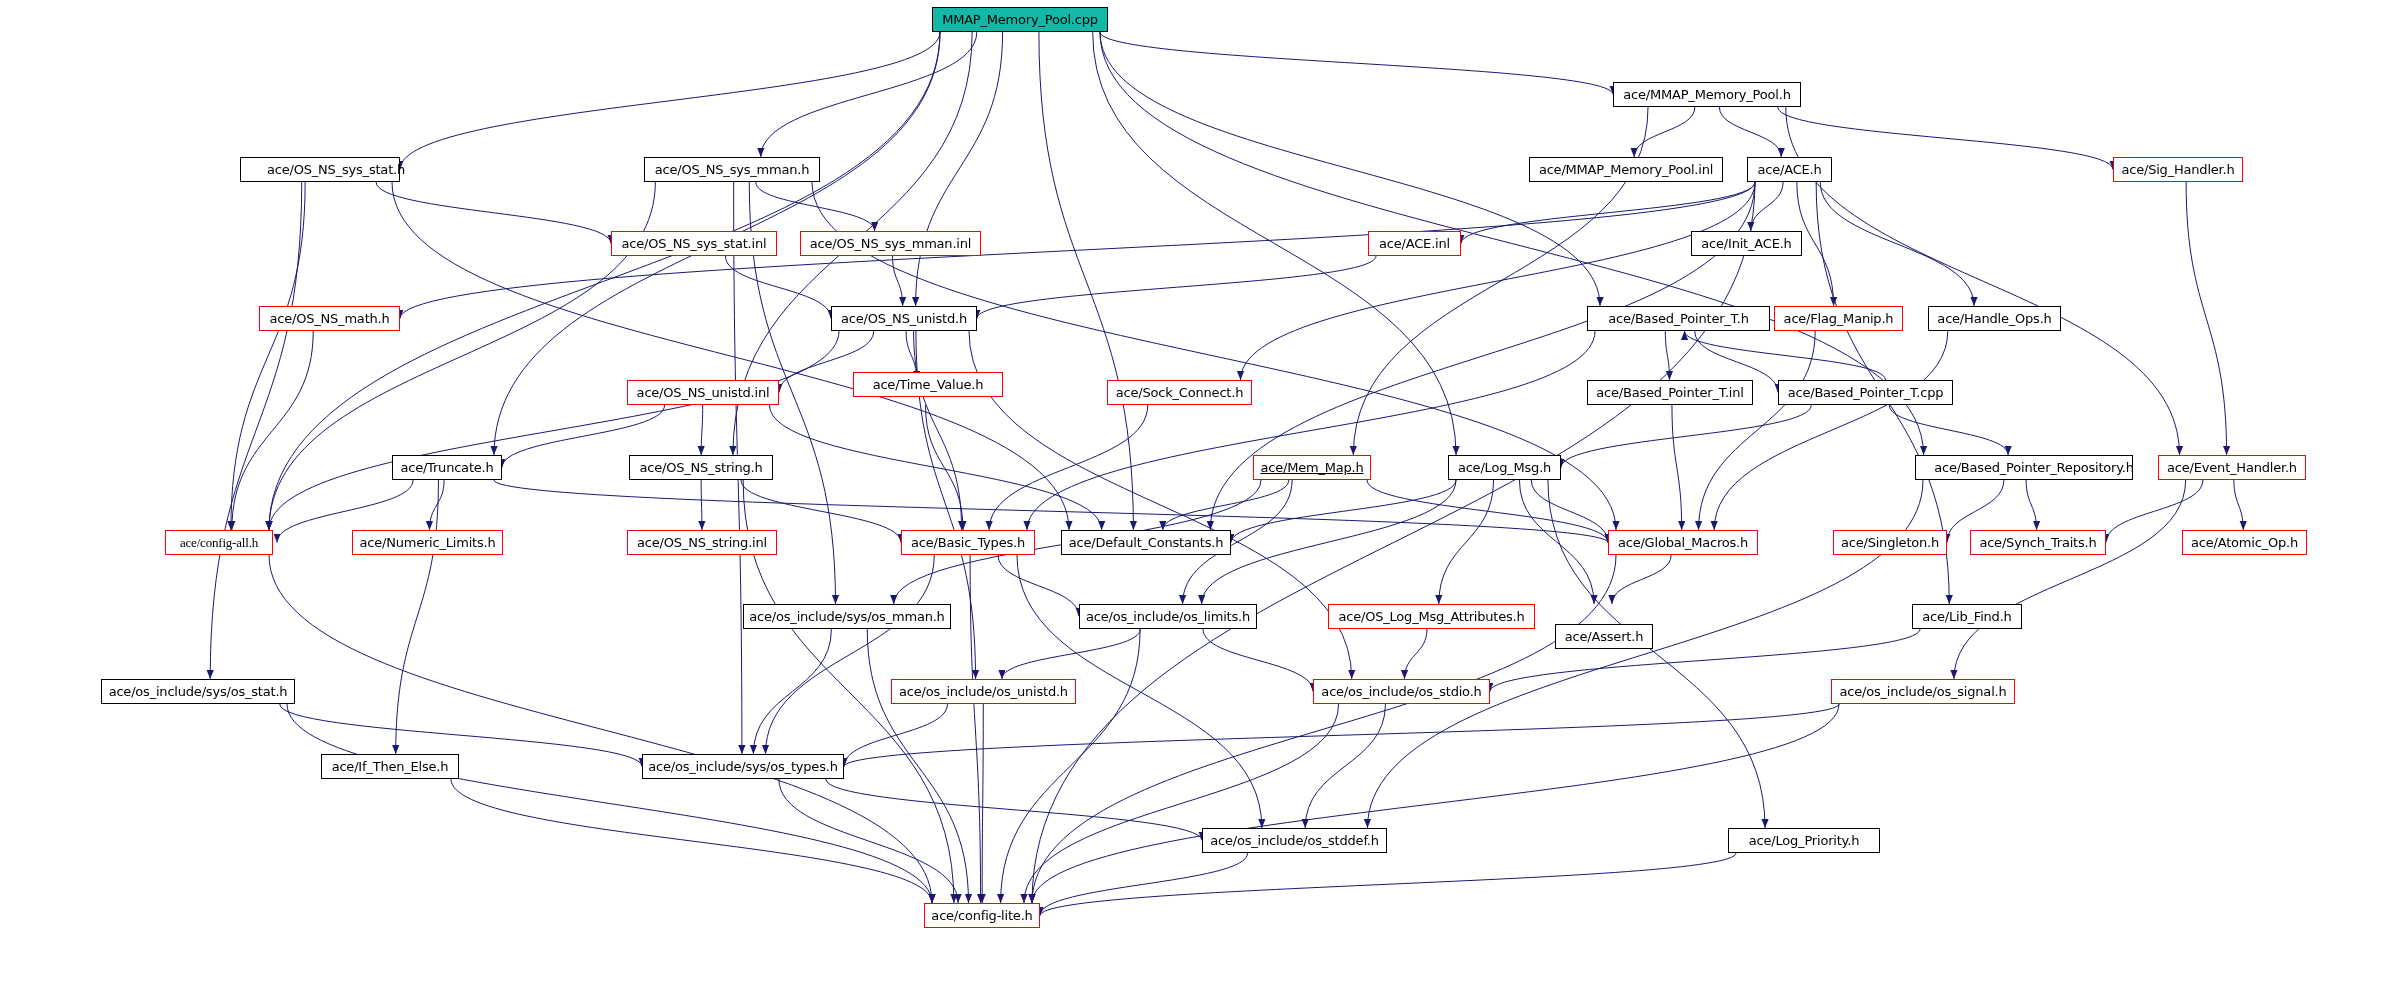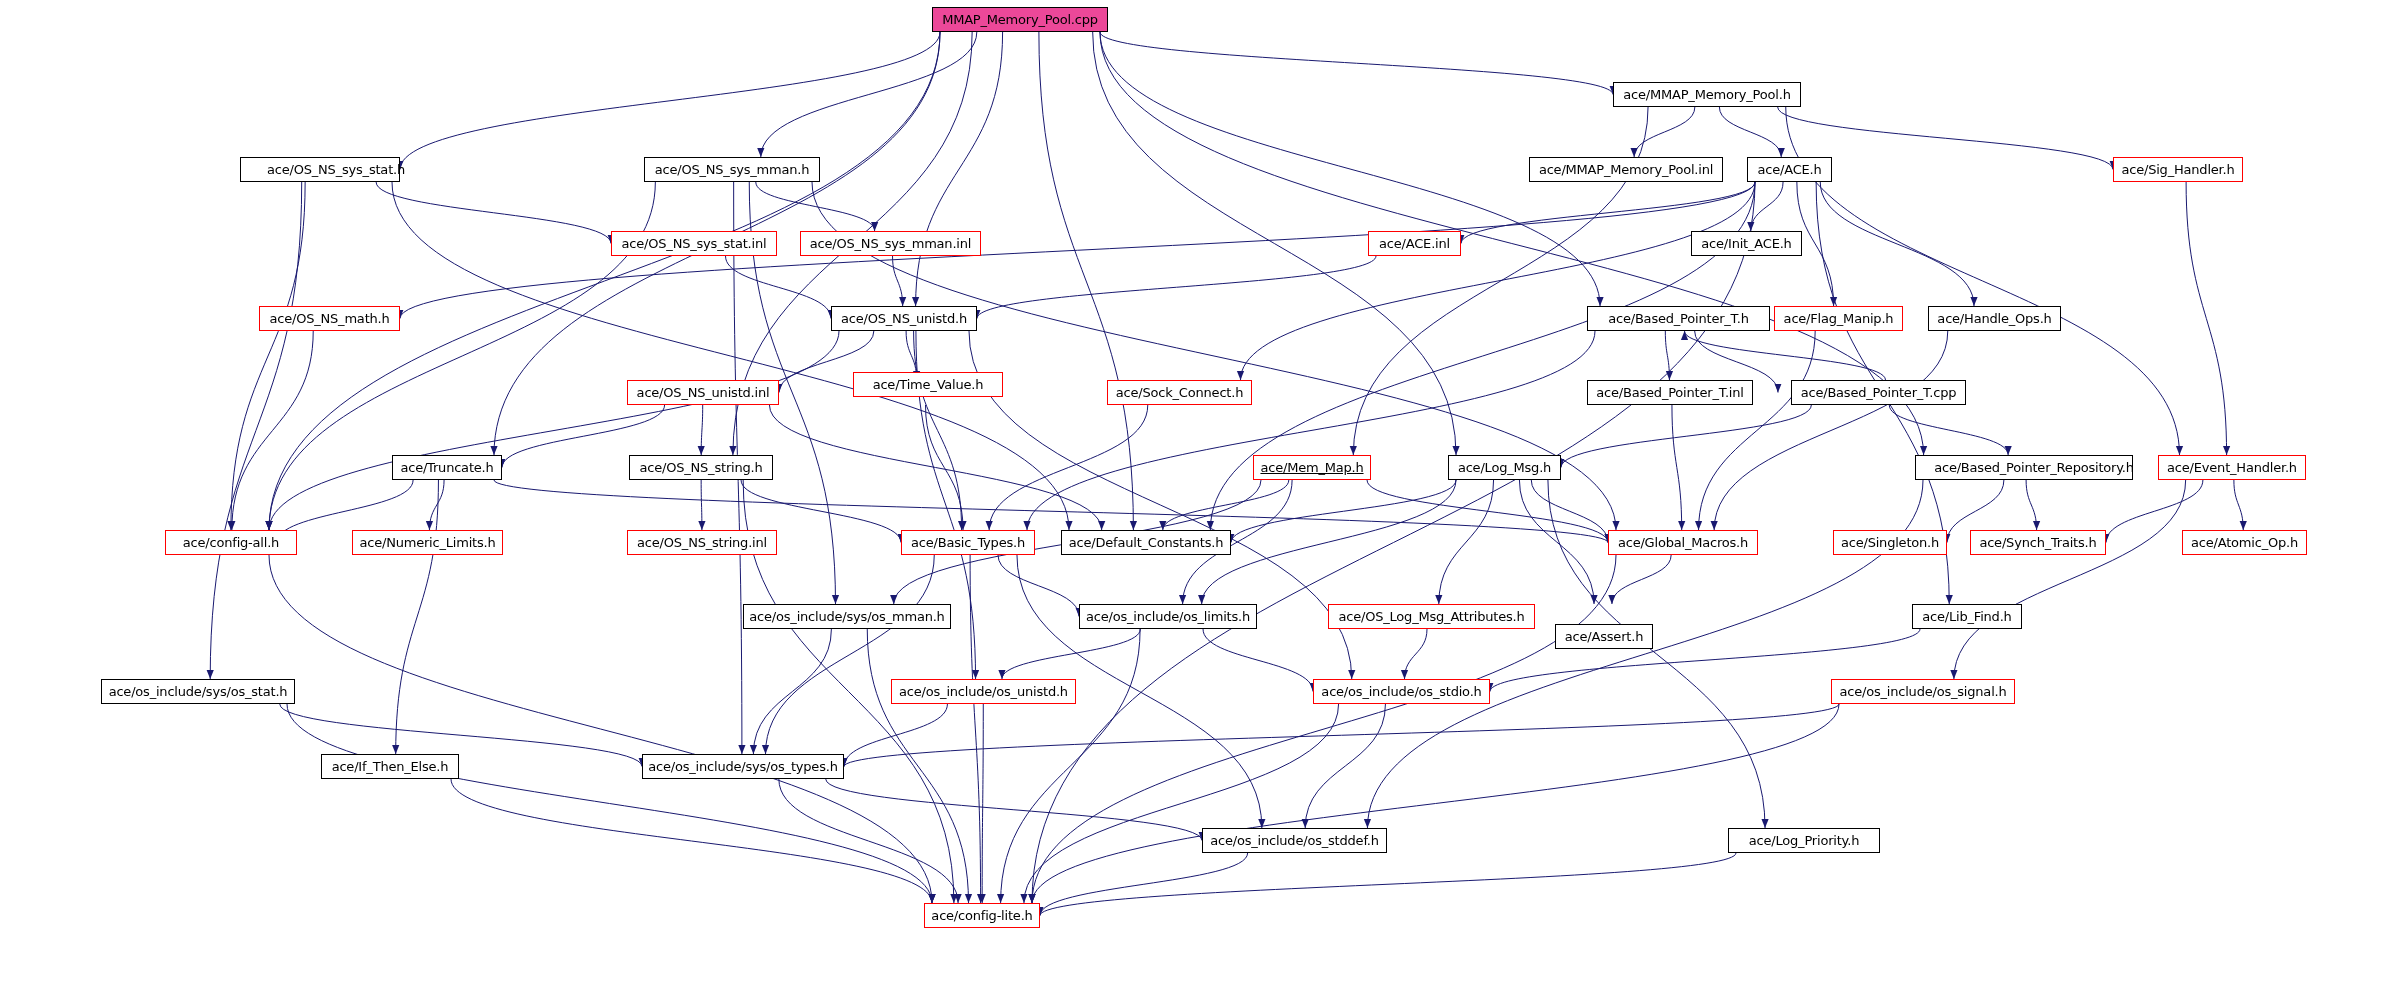--- a/index.html
+++ b/index.html
@@ -7,21 +7,21 @@
   #graph { position: absolute; left: 0; top: 0; width: 2400px; height: 991px; }
   #edges { position: absolute; left: 0; top: 0; }
   .node {
     position: absolute; box-sizing: border-box; height: 25px;
     border: 1px solid #000000; background: #ffffff;
     font-family: "DejaVu Sans", sans-serif; font-size: 13px; color: #000000;
     display: flex; align-items: center; justify-content: center;
     white-space: nowrap; cursor: pointer; letter-spacing: -0.2px;
   }
   .node.red { border-color: #ff0000; }
-  .node.root { background: #ec4899; cursor: default; }
+  .node.root { background: #14b8a6; cursor: default; }
 </style>
 </head>
 <body>
 
 <div id="graph">
   <svg id="edges" width="2400" height="991">
     <defs>
       <marker id="arrow" viewBox="0 0 10 10" refX="10" refY="5" markerWidth="9" markerHeight="9" orient="auto-start-reverse">
         <path d="M0,1 L10,5 L0,9 z" fill="#191970"></path>
       </marker>
@@ -189,42 +189,42 @@
     </div>
     <div class="node red" style="left: 853px; top: 372px; width: 150px;">
       <span>ace/Time_Value.h</span>
     </div>
     <div class="node red" style="left: 1107px; top: 380px; width: 145px;">
       <span>ace/Sock_Connect.h</span>
     </div>
     <div class="node" style="left: 1587px; top: 380px; width: 166px;">
       <span>ace/Based_Pointer_T.inl</span>
     </div>
-    <div class="node" style="left: 1778px; top: 380px; width: 175px; margin-left: 13px;">
+    <div class="node" style="left: 1778px; top: 380px; width: 175px;">
       <span>ace/Based_Pointer_T.cpp</span>
     </div>
     <div class="node" style="left: 392px; top: 455px; width: 110px;">
       <span>ace/Truncate.h</span>
     </div>
     <div class="node" style="left: 629px; top: 455px; width: 144px;">
       <span>ace/OS_NS_string.h</span>
     </div>
     <div class="node red" style="left: 1253px; top: 455px; width: 118px; text-decoration: underline;">
       <span>ace/Mem_Map.h</span>
     </div>
     <div class="node" style="left: 1448px; top: 455px; width: 113px;">
       <span>ace/Log_Msg.h</span>
     </div>
     <div class="node" style="left: 1915px; top: 455px; width: 218px; padding-left: 20px;">
       <span>ace/Based_Pointer_Repository.h</span>
     </div>
     <div class="node red" style="left: 2158px; top: 455px; width: 148px;">
       <span>ace/Event_Handler.h</span>
     </div>
-    <div class="node red" style="left: 165px; top: 530px; width: 132px;">
+    <div class="node red" style="left: 165px; top: 530px; width: 108px; font-family: Liberation Serif, serif;">
       <span>ace/config-all.h</span>
     </div>
     <div class="node red" style="left: 352px; top: 530px; width: 151px;">
       <span>ace/Numeric_Limits.h</span>
     </div>
     <div class="node red" style="left: 627px; top: 530px; width: 150px;">
       <span>ace/OS_NS_string.inl</span>
     </div>
     <div class="node red" style="left: 901px; top: 530px; width: 134px;">
       <span>ace/Basic_Types.h</span>

